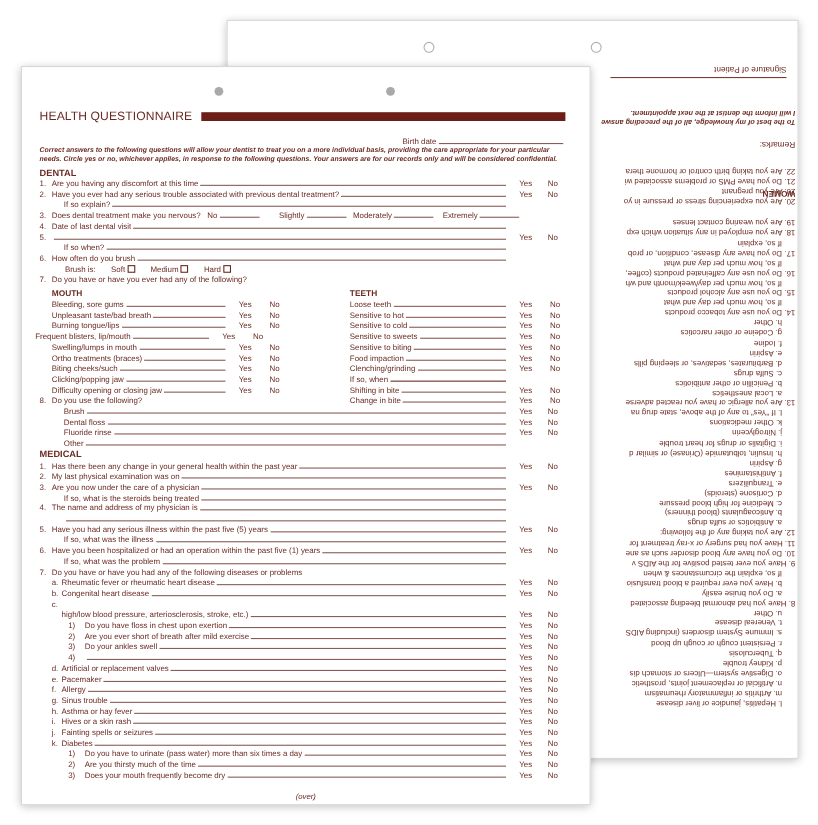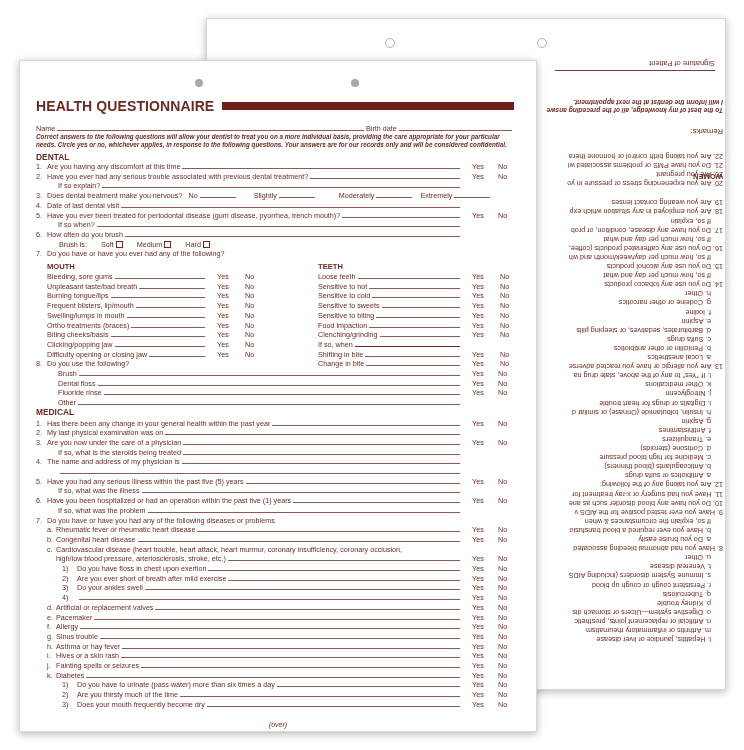--- a/index.html
+++ b/index.html
@@ -15,21 +15,21 @@
   
   .back-content { position:absolute; right:0; top:0; width:330px; height:670px; overflow:hidden; }
   .back-inner { position:absolute; left:0; top:0; width:330px; height:670px; transform:rotate(180deg); font-size:7.2px; color:#6b2a22; }
   .back-inner .bl { position:absolute; white-space:nowrap; left:170px; }
   .back-inner .bsig { position:absolute; left:10px; width:160px; border-top:0.8px solid #7a3b33; font-size:7.5px; padding-top:2px; }
   .back-inner .bconf { position:absolute; left:2px; font-size:6.6px; font-style:italic; font-weight:bold; white-space:nowrap; }
   .back-inner .bhead { position:absolute; font-weight:bold; font-size:7.6px; }
 
   
   .title-row { position:absolute; left:16px; top:39px; width:478px; height:12px; display:flex; align-items:center; }
-  .title { font-weight:bold; font-size:14px; color:#6b2a22; letter-spacing:0.1px; white-space:nowrap; }
+  .title { font-weight:normal; font-size:11px; color:#6b2a22; letter-spacing:0.1px; white-space:nowrap; }
   .title-bar { flex:1; height:8px; background:#6e1e19; margin-left:8px; }
   .row { position:absolute; left:16px; width:478px; height:9px; font-size:7.2px; line-height:9px; white-space:nowrap; display:flex; }
   .row .num { width:11px; flex:none; }
   .row .txt { flex:none; }
   .row .fill { flex:1; border-bottom:0.6px solid #8b5c55; margin:0 2px 2px 2px; height:6px; }
   .row .yes { width:26px; flex:none; text-align:left; margin-left:10px; }
   .row .no { width:16px; flex:none; text-align:left; }
   .row .pad { width:52px; flex:none; }
   .sec { position:absolute; left:16px; font-weight:bold; font-size:8.4px; }
   .sub { position:absolute; font-weight:bold; font-size:7.6px; }
@@ -115,24 +115,20 @@
 
 <div class="page front">
   <div class="hole" style="left:175px;"></div>
   <div class="hole" style="left:331px;"></div>
 
   <div class="title-row">
     <span class="title">HEALTH QUESTIONNAIRE</span>
     <span class="title-bar"></span>
   </div>
 
-  <div class="hdr-line" style="left:16px;top:63px;width:330px;">
-    <span>Name</span>
-      <span class="fill"></span>
-  </div>
   <div class="hdr-line" style="left:346px;top:63px;width:148px;">
     <span>Birth date</span>
       <span class="fill"></span>
   </div>
 
   <div class="intro">Correct answers to the following questions will allow your dentist to treat you on a more individual basis, providing the care appropriate for your particular needs. Circle yes or no, whichever applies, in response to the following questions. Your answers are for our records only and will be considered confidential.</div>
 
   <div class="sec" style="top:91px;">DENTAL</div>
 
   <div id="front-rows">
@@ -156,35 +152,34 @@
         <span class="fill"></span>
         <span class="pad"></span>
       </div>
       <div class="row" style="top: 130.1px;">
         <span class="num">3.</span>
         <span class="txt">Does dental treatment make you nervous?  </span>
         <span class="txt" style="margin-left: 6px;"> No</span>
         <span class="fill" style="flex: 0 0 auto; width: 36px;"></span>
         <span class="txt" style="margin-left: 16px;"> Slightly</span>
         <span class="fill" style="flex: 0 0 auto; width: 36px;"></span>
-        <span class="txt" style="margin-left: 22px;"> Moderately</span>
+        <span class="txt" style="margin-left: 4px;"> Moderately</span>
         <span class="fill" style="flex: 0 0 auto; width: 36px;"></span>
         <span class="txt" style="margin-left: 6px;"> Extremely</span>
         <span class="fill" style="flex: 0 0 auto; width: 36px;"></span>
         <span style="flex: 1 1 0%;"></span>
       </div>
       <div class="row" style="top: 139.8px;">
         <span class="num">4.</span>
         <span class="txt">Date of last dental visit</span>
         <span class="fill"></span>
         <span class="pad"></span>
       </div>
       <div class="row" style="top: 149.5px;">
         <span class="num">5.</span>
-        <span class="txt">Have you ever been treated for periodontal disease (gum disease, pyorrhea, trench mouth)?</span>
         <span class="fill"></span>
         <span class="yes">Yes</span>
         <span class="no">No</span>
       </div>
       <div class="row" style="top: 159.2px; left: 27px; width: 467px;">
         <span class="num"></span>
         <span class="txt">If so when?</span>
         <span class="fill"></span>
         <span class="pad"></span>
       </div>
@@ -219,40 +214,40 @@
         <span class="fill"></span>
         <span class="yes">Yes</span>
         <span class="no">No</span>
       </div>
       <div class="col" style="left: 27px; width: 212px; top: 230.4px;">
         <span>Burning tongue/lips</span>
         <span class="fill"></span>
         <span class="yes">Yes</span>
         <span class="no">No</span>
       </div>
-      <div class="col" style="left: 27px; width: 212px; top: 240.1px; align-items: center;">
+      <div class="col" style="left: 12px; width: 212px; top: 240.1px; align-items: center;">
         <span>Frequent blisters, lip/mouth</span>
         <span class="fill"></span>
         <span class="yes">Yes</span>
         <span class="no">No</span>
       </div>
       <div class="col" style="left: 27px; width: 212px; top: 249.8px;">
         <span>Swelling/lumps in mouth</span>
         <span class="fill"></span>
         <span class="yes">Yes</span>
         <span class="no">No</span>
       </div>
       <div class="col" style="left: 27px; width: 212px; top: 259.5px;">
         <span>Ortho treatments (braces)</span>
         <span class="fill"></span>
         <span class="yes">Yes</span>
         <span class="no">No</span>
       </div>
       <div class="col" style="left: 27px; width: 212px; top: 269.2px;">
-        <span>Biting cheeks/basis</span>
+        <span>Biting cheeks/such</span>
         <span class="fill"></span>
         <span class="yes">Yes</span>
         <span class="no">No</span>
       </div>
       <div class="col" style="left: 27px; width: 212px; top: 278.9px;">
         <span>Clicking/popping jaw</span>
         <span class="fill"></span>
         <span class="yes">Yes</span>
         <span class="no">No</span>
       </div>
@@ -432,21 +427,20 @@
       </div>
       <div class="row" style="top: 473.9px; left: 27px; width: 467px;">
         <span class="num" style="width: 9px;">b.</span>
         <span class="txt">Congenital heart disease</span>
         <span class="fill"></span>
         <span class="yes">Yes</span>
         <span class="no">No</span>
       </div>
       <div class="row" style="top: 483.6px; left: 27px; width: 467px;">
         <span class="num" style="width: 9px;">c.</span>
-        <span class="txt">Cardiovascular disease (heart trouble, heart attack, heart murmur, coronary insufficiency, coronary occlusion,</span>
         <span style="flex: 1 1 0%;"></span>
         <span class="pad"></span>
       </div>
       <div class="row" style="top: 493.3px; left: 27px; width: 467px;">
         <span class="num" style="width: 9px;"></span>
         <span class="txt">high/low blood pressure, arteriosclerosis, stroke, etc.)</span>
         <span class="fill"></span>
         <span class="yes">Yes</span>
         <span class="no">No</span>
       </div>

